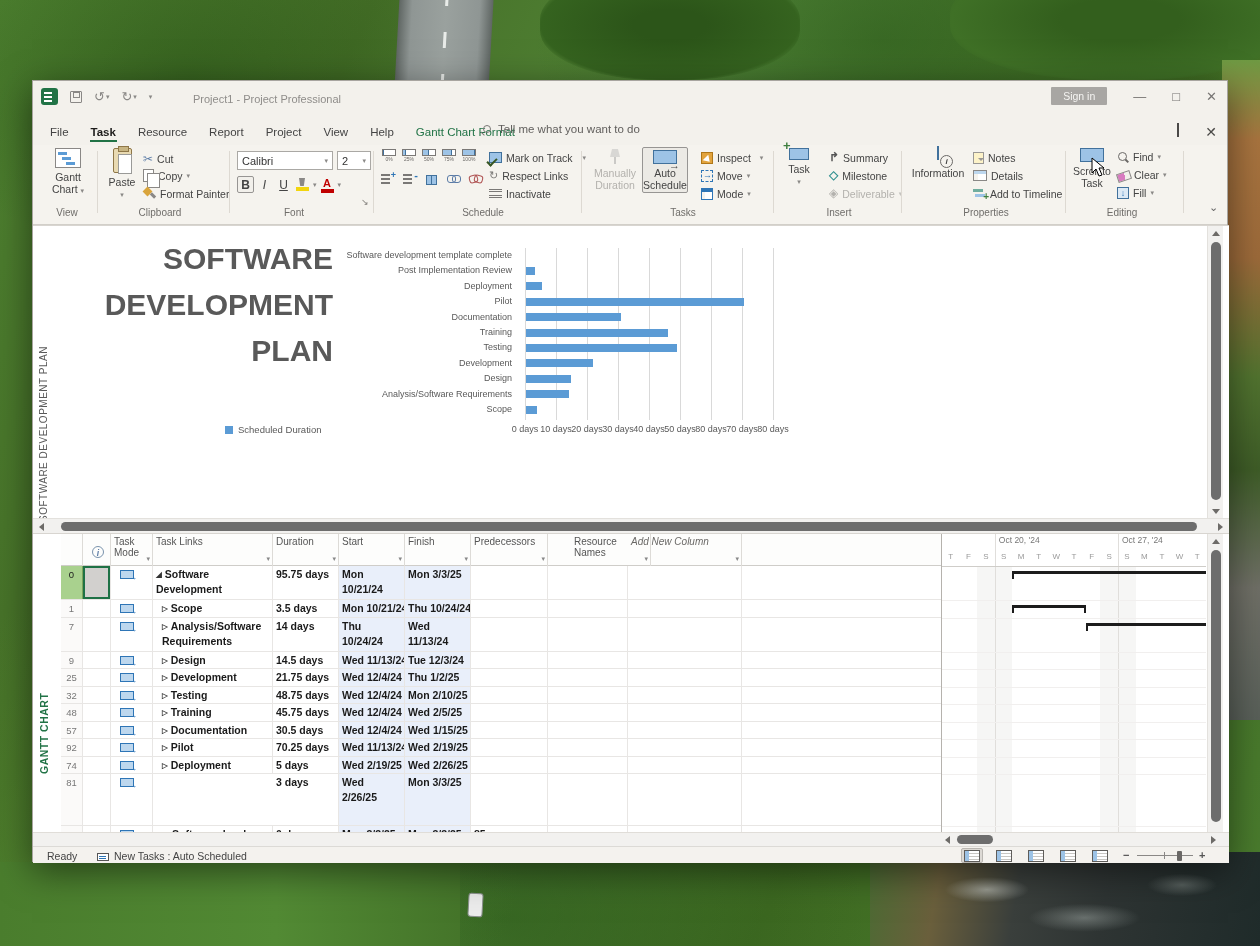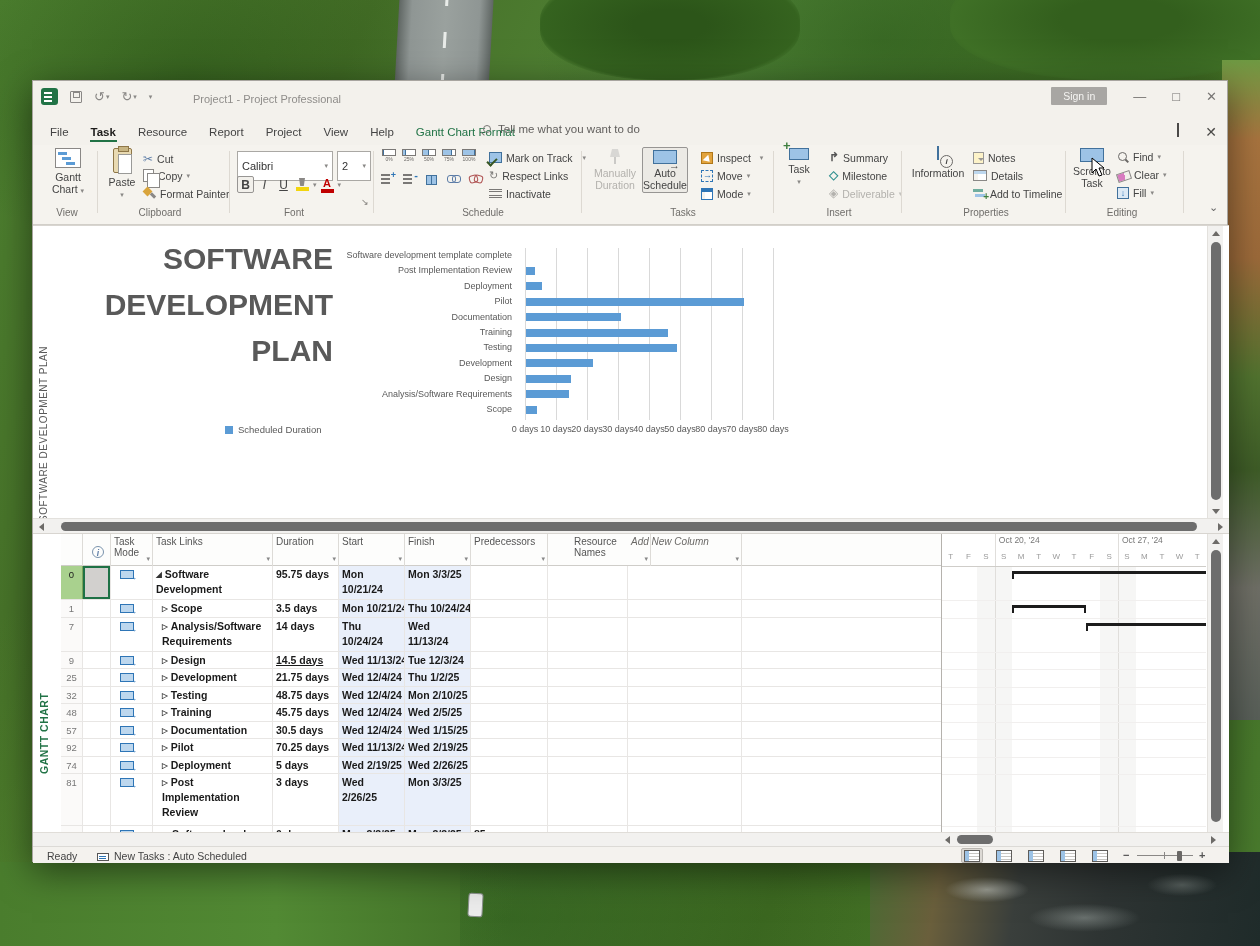--- a/index.html
+++ b/index.html
@@ -82,21 +82,21 @@
     box-shadow:4px 5px 0 #5b9bd5,8px 10px 0 #5b9bd5}
   .clipic{width:19px;height:25px;background:#e9dab2;border:1px solid #8f7748;border-radius:2px;position:relative}
   .clipic::before{content:"";position:absolute;left:4px;top:-3px;width:9px;height:4px;background:#c8b583;border:1px solid #8f7748}
   .clipic::after{content:"";position:absolute;left:4px;top:5px;width:12px;height:18px;background:#fff;border:1px solid #9a9a98}
   .cutic{font-size:12px;color:#5a7ba6;line-height:12px}
   .copyic{width:11px;height:13px;border:1px solid #8a8886;background:#fff;position:relative}
   .copyic::before{content:"";position:absolute;left:3px;top:3px;width:11px;height:13px;border:1px solid #8a8886;background:#fff}
   .fpic{width:13px;height:13px;position:relative}
   .fpic::before{content:"";position:absolute;left:1px;top:1px;width:7px;height:7px;background:#d9a43b;transform:rotate(45deg)}
   .fpic::after{content:"";position:absolute;left:7px;top:7px;width:6px;height:3px;background:#8a8886;transform:rotate(45deg)}
-  .combo{position:absolute;background:#fff;border:1px solid #aaa8a4;font-size:11px;color:#333;display:flex;align-items:center;padding:14px 4px;height:19px;justify-content:space-between}
+  .combo{position:absolute;background:#fff;border:1px solid #aaa8a4;font-size:11px;color:#333;display:flex;align-items:center;padding:8px 4px;height:19px;justify-content:space-between}
   .fmt{position:absolute;display:flex;align-items:center;gap:2px;font-size:12px;color:#444}
   .fbtn{width:17px;height:17px;display:flex;align-items:center;justify-content:center}
   .fbtn.boxed{border:1px solid #979593;background:#f2f0eb;border-radius:2px;font-weight:bold}
   .hlic{width:13px;height:13px;position:relative}
   .hlic::before{content:"";position:absolute;left:3px;top:0;width:6px;height:8px;background:#8a8886;clip-path:polygon(0 0,100% 0,80% 100%,20% 100%)}
   .hlic::after{content:"";position:absolute;left:0;bottom:0;width:13px;height:4px;background:#f2d50e}
   .fcic{width:13px;height:14px;position:relative;font-size:11px;font-weight:bold;color:#c00000;text-align:center;line-height:11px}
   .fcic::after{content:"";position:absolute;left:0;bottom:-1px;width:13px;height:4px;background:#c00000}
   .dlg{position:absolute;font-size:9px;color:#807e7a}
   .pctbtn{width:16px;height:16px;display:flex;flex-direction:column;align-items:center;gap:1px}
@@ -604,21 +604,21 @@
             <div class="tcell" style="left: 567px; width: 114px;"></div>
             <div class="tcell" style="left: 681px; width: 199px; border-right: none;"></div>
           </div>
           <div class="trow" style="top: 117.5px; height: 17.5px;">
             <div class="tcell nowrap numcell" style="left: 0px; width: 22px;">9</div>
             <div class="tcell nowrap" style="left: 22px; width: 28px;"></div>
             <div class="tcell nowrap" style="left: 50px; width: 42px;">
               <div class="modeic2"></div>
             </div>
             <div class="tcell nowrap" style="left: 92px; width: 120px; padding-left: 9px;"><span class="tri">▷</span><span>Design</span></div>
-            <div class="tcell nowrap" style="left: 212px; width: 66px; text-decoration: underline;">14.5 days</div>
+            <div class="tcell nowrap" style="left: 212px; width: 66px;">14.5 days</div>
             <div class="tcell nowrap tint" style="left: 278px; width: 66px;">Wed 11/13/24</div>
             <div class="tcell nowrap tint" style="left: 344px; width: 66px;">Tue 12/3/24</div>
             <div class="tcell nowrap" style="left: 410px; width: 77px;"></div>
             <div class="tcell nowrap" style="left: 487px; width: 80px;"></div>
             <div class="tcell nowrap" style="left: 567px; width: 114px;"></div>
             <div class="tcell" style="left: 681px; width: 199px; border-right: none;"></div>
           </div>
           <div class="trow" style="top: 135px; height: 17.5px;">
             <div class="tcell nowrap numcell" style="left: 0px; width: 22px;">25</div>
             <div class="tcell nowrap" style="left: 22px; width: 28px;"></div>
@@ -708,21 +708,20 @@
             <div class="tcell nowrap" style="left: 487px; width: 80px;"></div>
             <div class="tcell nowrap" style="left: 567px; width: 114px;"></div>
             <div class="tcell" style="left: 681px; width: 199px; border-right: none;"></div>
           </div>
           <div class="trow" style="top: 240px; height: 52px;">
             <div class="tcell numcell" style="left: 0px; width: 22px;">81</div>
             <div class="tcell" style="left: 22px; width: 28px;"></div>
             <div class="tcell" style="left: 50px; width: 42px;">
               <div class="modeic2"></div>
             </div>
-            <div class="tcell" style="left: 92px; width: 120px; padding-left: 9px;"><span class="tri">▷</span><span>Post Implementation Review</span></div>
             <div class="tcell" style="left: 212px; width: 66px;">3 days</div>
             <div class="tcell tint" style="left: 278px; width: 66px;">Wed 2/26/25</div>
             <div class="tcell tint" style="left: 344px; width: 66px;">Mon 3/3/25</div>
             <div class="tcell" style="left: 410px; width: 77px;"></div>
             <div class="tcell" style="left: 487px; width: 80px;"></div>
             <div class="tcell" style="left: 567px; width: 114px;"></div>
             <div class="tcell" style="left: 681px; width: 199px; border-right: none;"></div>
           </div>
           <div class="trow" style="top: 292px; height: 17.5px;">
             <div class="tcell nowrap numcell" style="left: 0px; width: 22px;">86</div>

